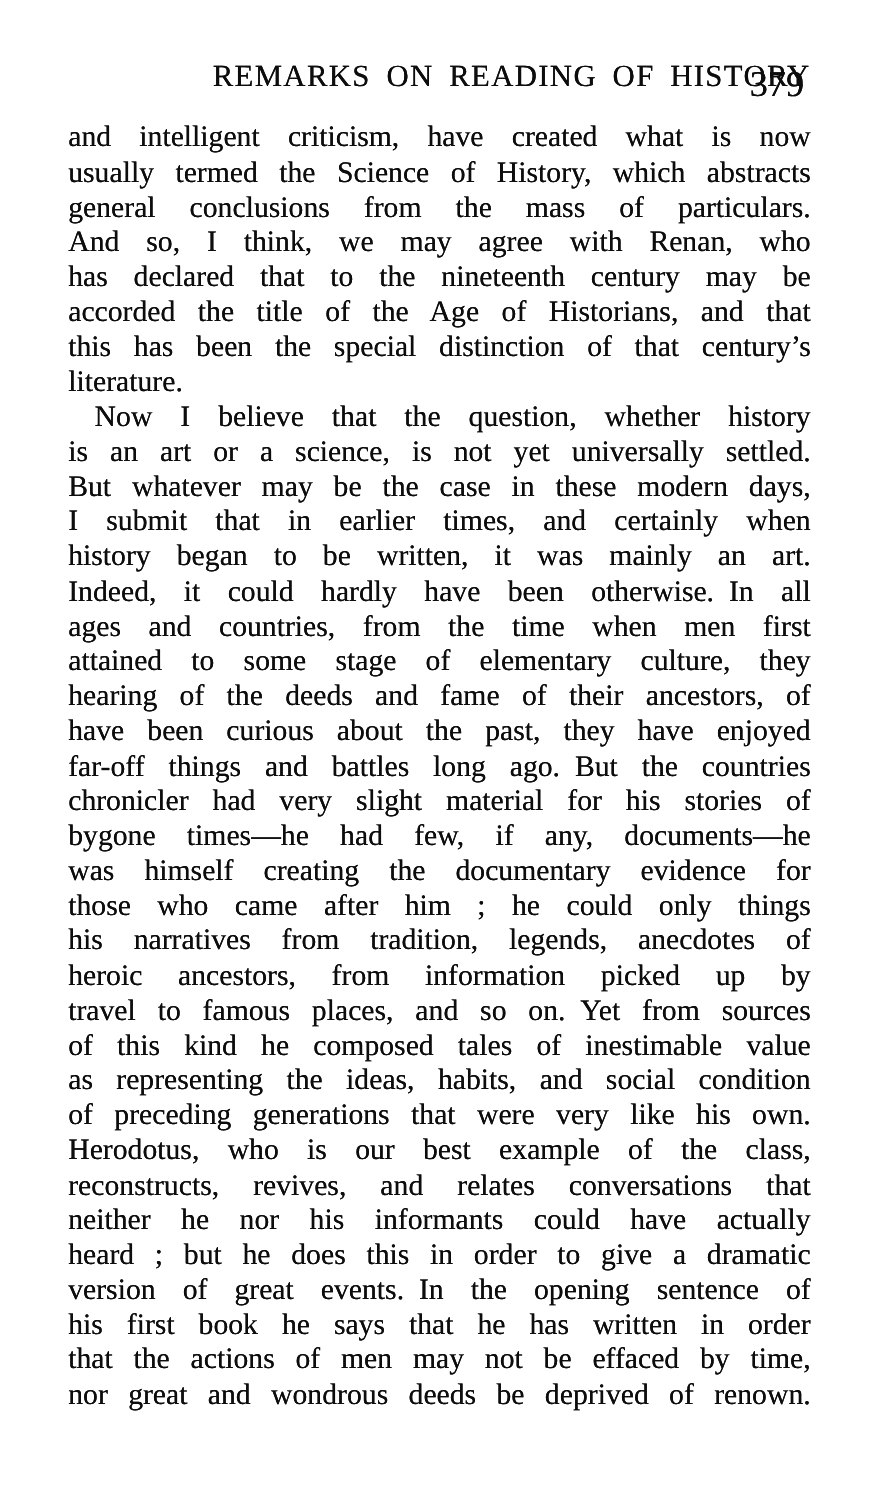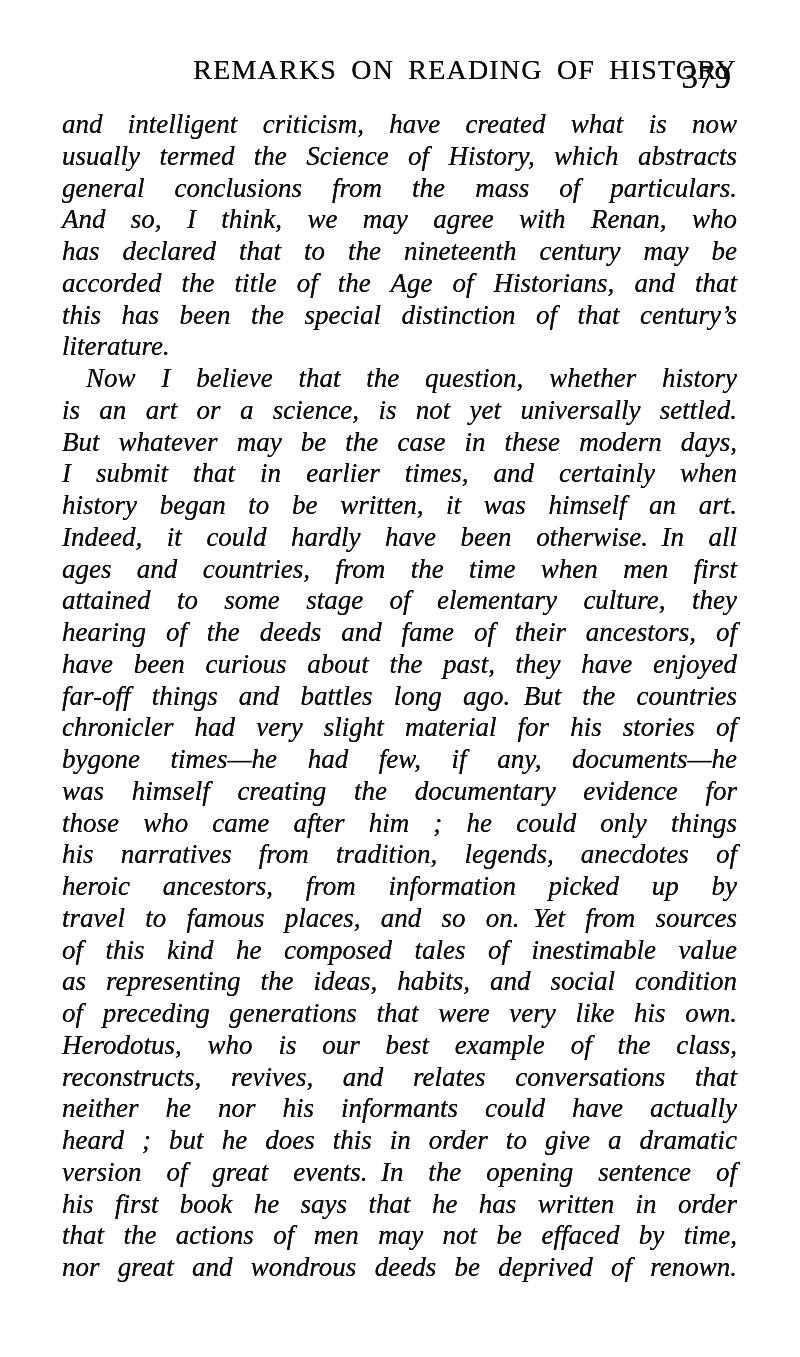--- a/index.html
+++ b/index.html
@@ -41,21 +41,20 @@
     font-size: 33px;
     line-height: 27px;
     font-feature-settings: "onum";
     text-shadow: 0 0 0.6px currentColor;
   }
   .body-text {
     position: absolute;
     top: 109px;
     left: 62px;
     width: 675px;
-    font-style: italic;
   }
   .paragraph { margin: 0; }
   .line {
     font-size: 27px;
     line-height: 31.75px;
     height: 31.75px;
     text-align: justify;
     text-align-last: justify;
     text-shadow: 0 0 0.6px currentColor;
     box-sizing: border-box;
@@ -82,21 +81,21 @@
         <div class="line">has declared that to the nineteenth century may be</div>
         <div class="line">accorded the title of the Age of Historians, and that</div>
         <div class="line">this has been the special distinction of that century’s</div>
         <div class="line no-stretch">literature.</div>
       </div>
       <div class="paragraph">
         <div class="line indent">Now I believe that the question, whether history</div>
         <div class="line">is an art or a science, is not yet universally settled.</div>
         <div class="line">But whatever may be the case in these modern days,</div>
         <div class="line">I submit that in earlier times, and certainly when</div>
-        <div class="line">history began to be written, it was himself an art.</div>
+        <div class="line">history began to be written, it was mainly an art.</div>
         <div class="line">Indeed, it could hardly have been otherwise. In all</div>
         <div class="line">ages and countries, from the time when men first</div>
         <div class="line">attained to some stage of elementary culture, they</div>
         <div class="line">hearing of the deeds and fame of their ancestors, of</div>
         <div class="line">have been curious about the past, they have enjoyed</div>
         <div class="line">far-off things and battles long ago. But the countries</div>
         <div class="line">chronicler had very slight material for his stories of</div>
         <div class="line">bygone times—he had few, if any, documents—he</div>
         <div class="line">was himself creating the documentary evidence for</div>
         <div class="line">those who came after him ; he could only things</div>

